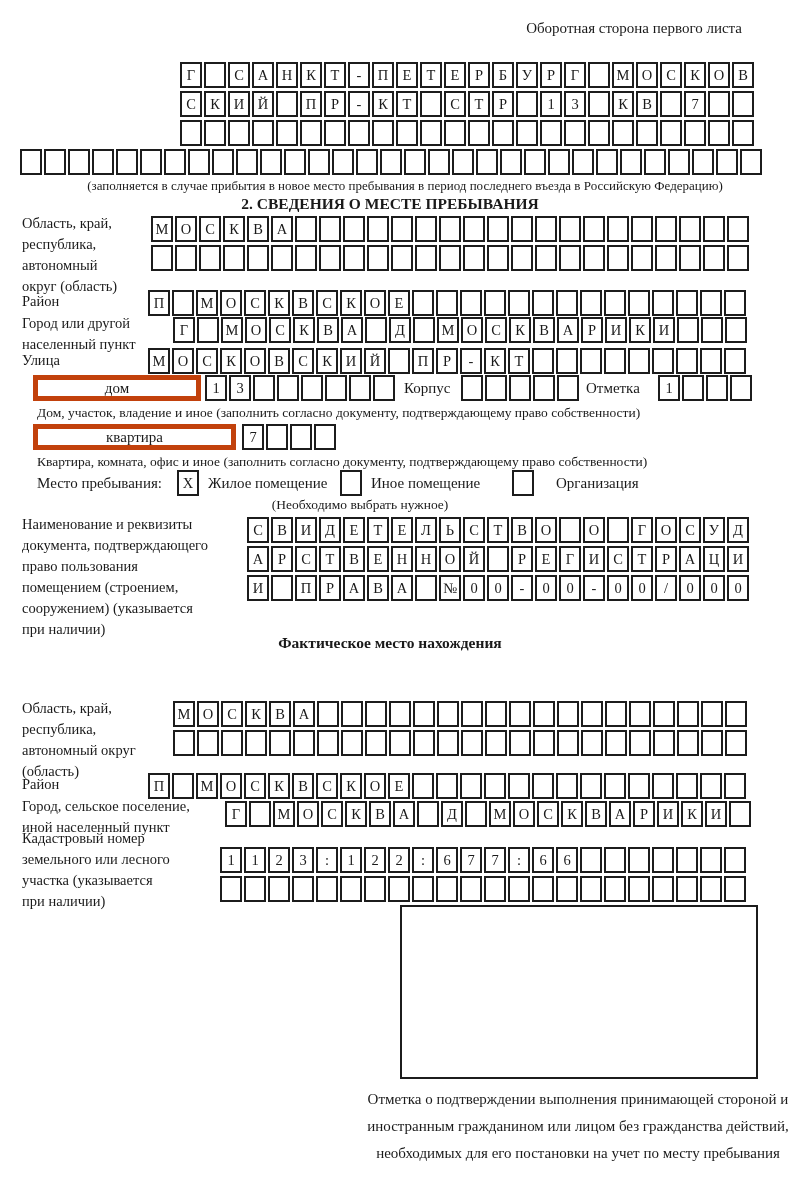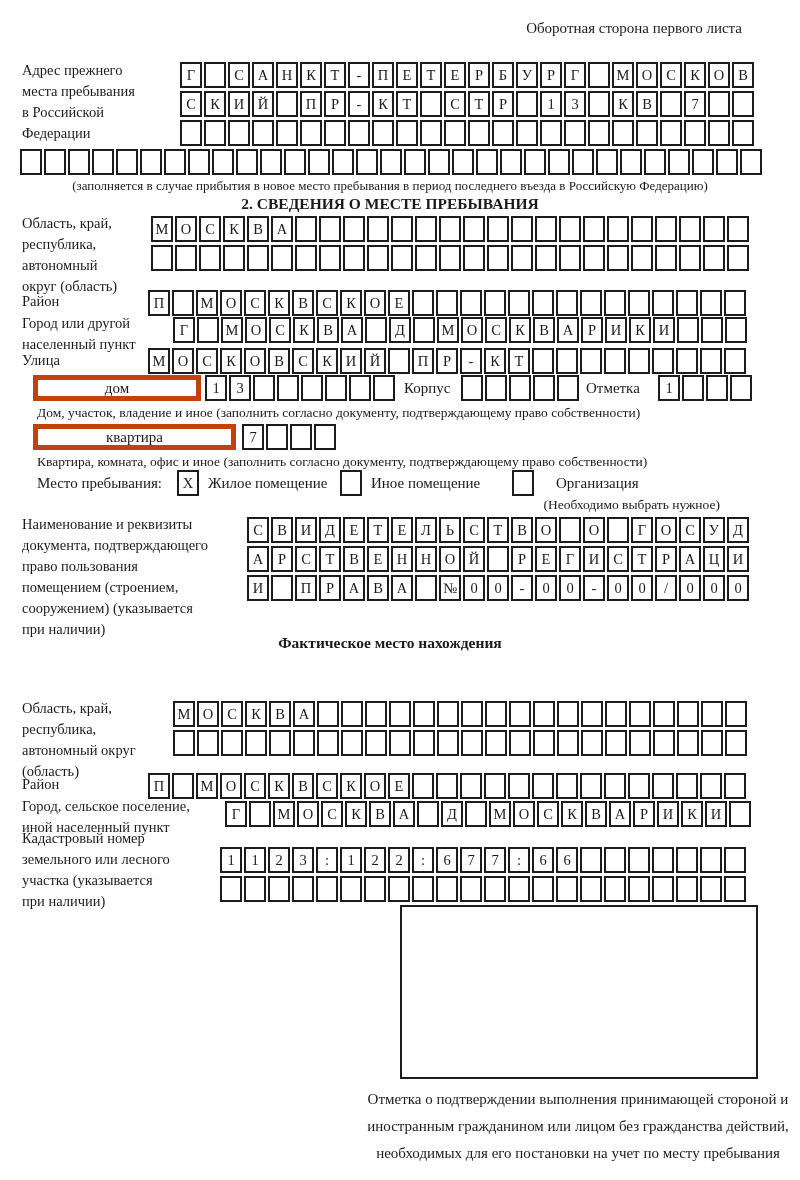--- a/index.html
+++ b/index.html
@@ -20,24 +20,20 @@
   .stamp{box-sizing:border-box;border:2px solid #1c1c1c;background:#fff;}
   .caption{font-size:15px;line-height:27px;text-align:center;}
 </style>
 </head>
 <body>
 
 <div id="page">
 
   <div class="abs" style="top:20px;right:58px;font-size:15px;">Оборотная сторона первого листа</div>
 
-  <div class="abs lbl" style="left:22px;top:60px;">Адрес прежнего
-места пребывания
-в Российской
-Федерации</div>
   <div class="row" style="left:180px;top:62px;">
       <span class="cell">Г</span>
       <span class="cell"></span>
       <span class="cell">С</span>
       <span class="cell">А</span>
       <span class="cell">Н</span>
       <span class="cell">К</span>
       <span class="cell">Т</span>
       <span class="cell">-</span>
       <span class="cell">П</span>
@@ -135,21 +131,21 @@
       <span class="cell"></span>
       <span class="cell"></span>
       <span class="cell"></span>
       <span class="cell"></span>
       <span class="cell"></span>
       <span class="cell"></span>
       <span class="cell"></span>
       <span class="cell"></span>
       <span class="cell"></span>
     </div>
-  <div class="abs note center" style="top:177px;">(заполняется в случае прибытия в новое место пребывания в период последнего въезда в Российскую Федерацию)</div>
+  <div class="abs note center" style="top:177px;margin-left:15px;">(заполняется в случае прибытия в новое место пребывания в период последнего въезда в Российскую Федерацию)</div>
 
   <div class="abs center bold" style="top:195px;font-size:15.5px;">2. СВЕДЕНИЯ О МЕСТЕ ПРЕБЫВАНИЯ</div>
 
   <div class="abs lbl" style="left:22px;top:213px;">Область, край,
 республика,
 автономный
 округ (область)</div>
   <div class="row" style="left:151px;top:216px;">
       <span class="cell">М</span>
       <span class="cell">О</span>
@@ -329,21 +325,21 @@
     </div>
   <div class="abs note" style="left:37px;top:453px;font-size:13.5px;">Квартира, комната, офис и иное (заполнить согласно документу, подтверждающему право собственности)</div>
 
   <div class="abs inlinelbl" style="left:37px;top:470px;">Место пребывания:</div>
   <span class="cell abs" style="left:177px;top:470px;">X</span>
   <div class="abs inlinelbl" style="left:208px;top:470px;">Жилое помещение</div>
   <span class="cell abs" style="left:340px;top:470px;"></span>
   <div class="abs inlinelbl" style="left:371px;top:470px;">Иное помещение</div>
   <span class="cell abs" style="left:512px;top:470px;"></span>
   <div class="abs inlinelbl" style="left:556px;top:470px;">Организация</div>
-  <div class="abs" style="left:0;top:497px;width:720px;text-align:right;font-size:13.5px;">(Необходимо выбрать нужное)</div>
+  <div class="abs" style="left:0;top:497px;width:720px;text-align:center;font-size:13.5px;">(Необходимо выбрать нужное)</div>
 
   <div class="abs lbl" style="left:22px;top:514px;">Наименование и реквизиты
 документа, подтверждающего
 право пользования
 помещением (строением,
 сооружением) (указывается
 при наличии)</div>
   <div class="row" style="left:247px;top:517px;">
       <span class="cell">С</span>
       <span class="cell">В</span>

